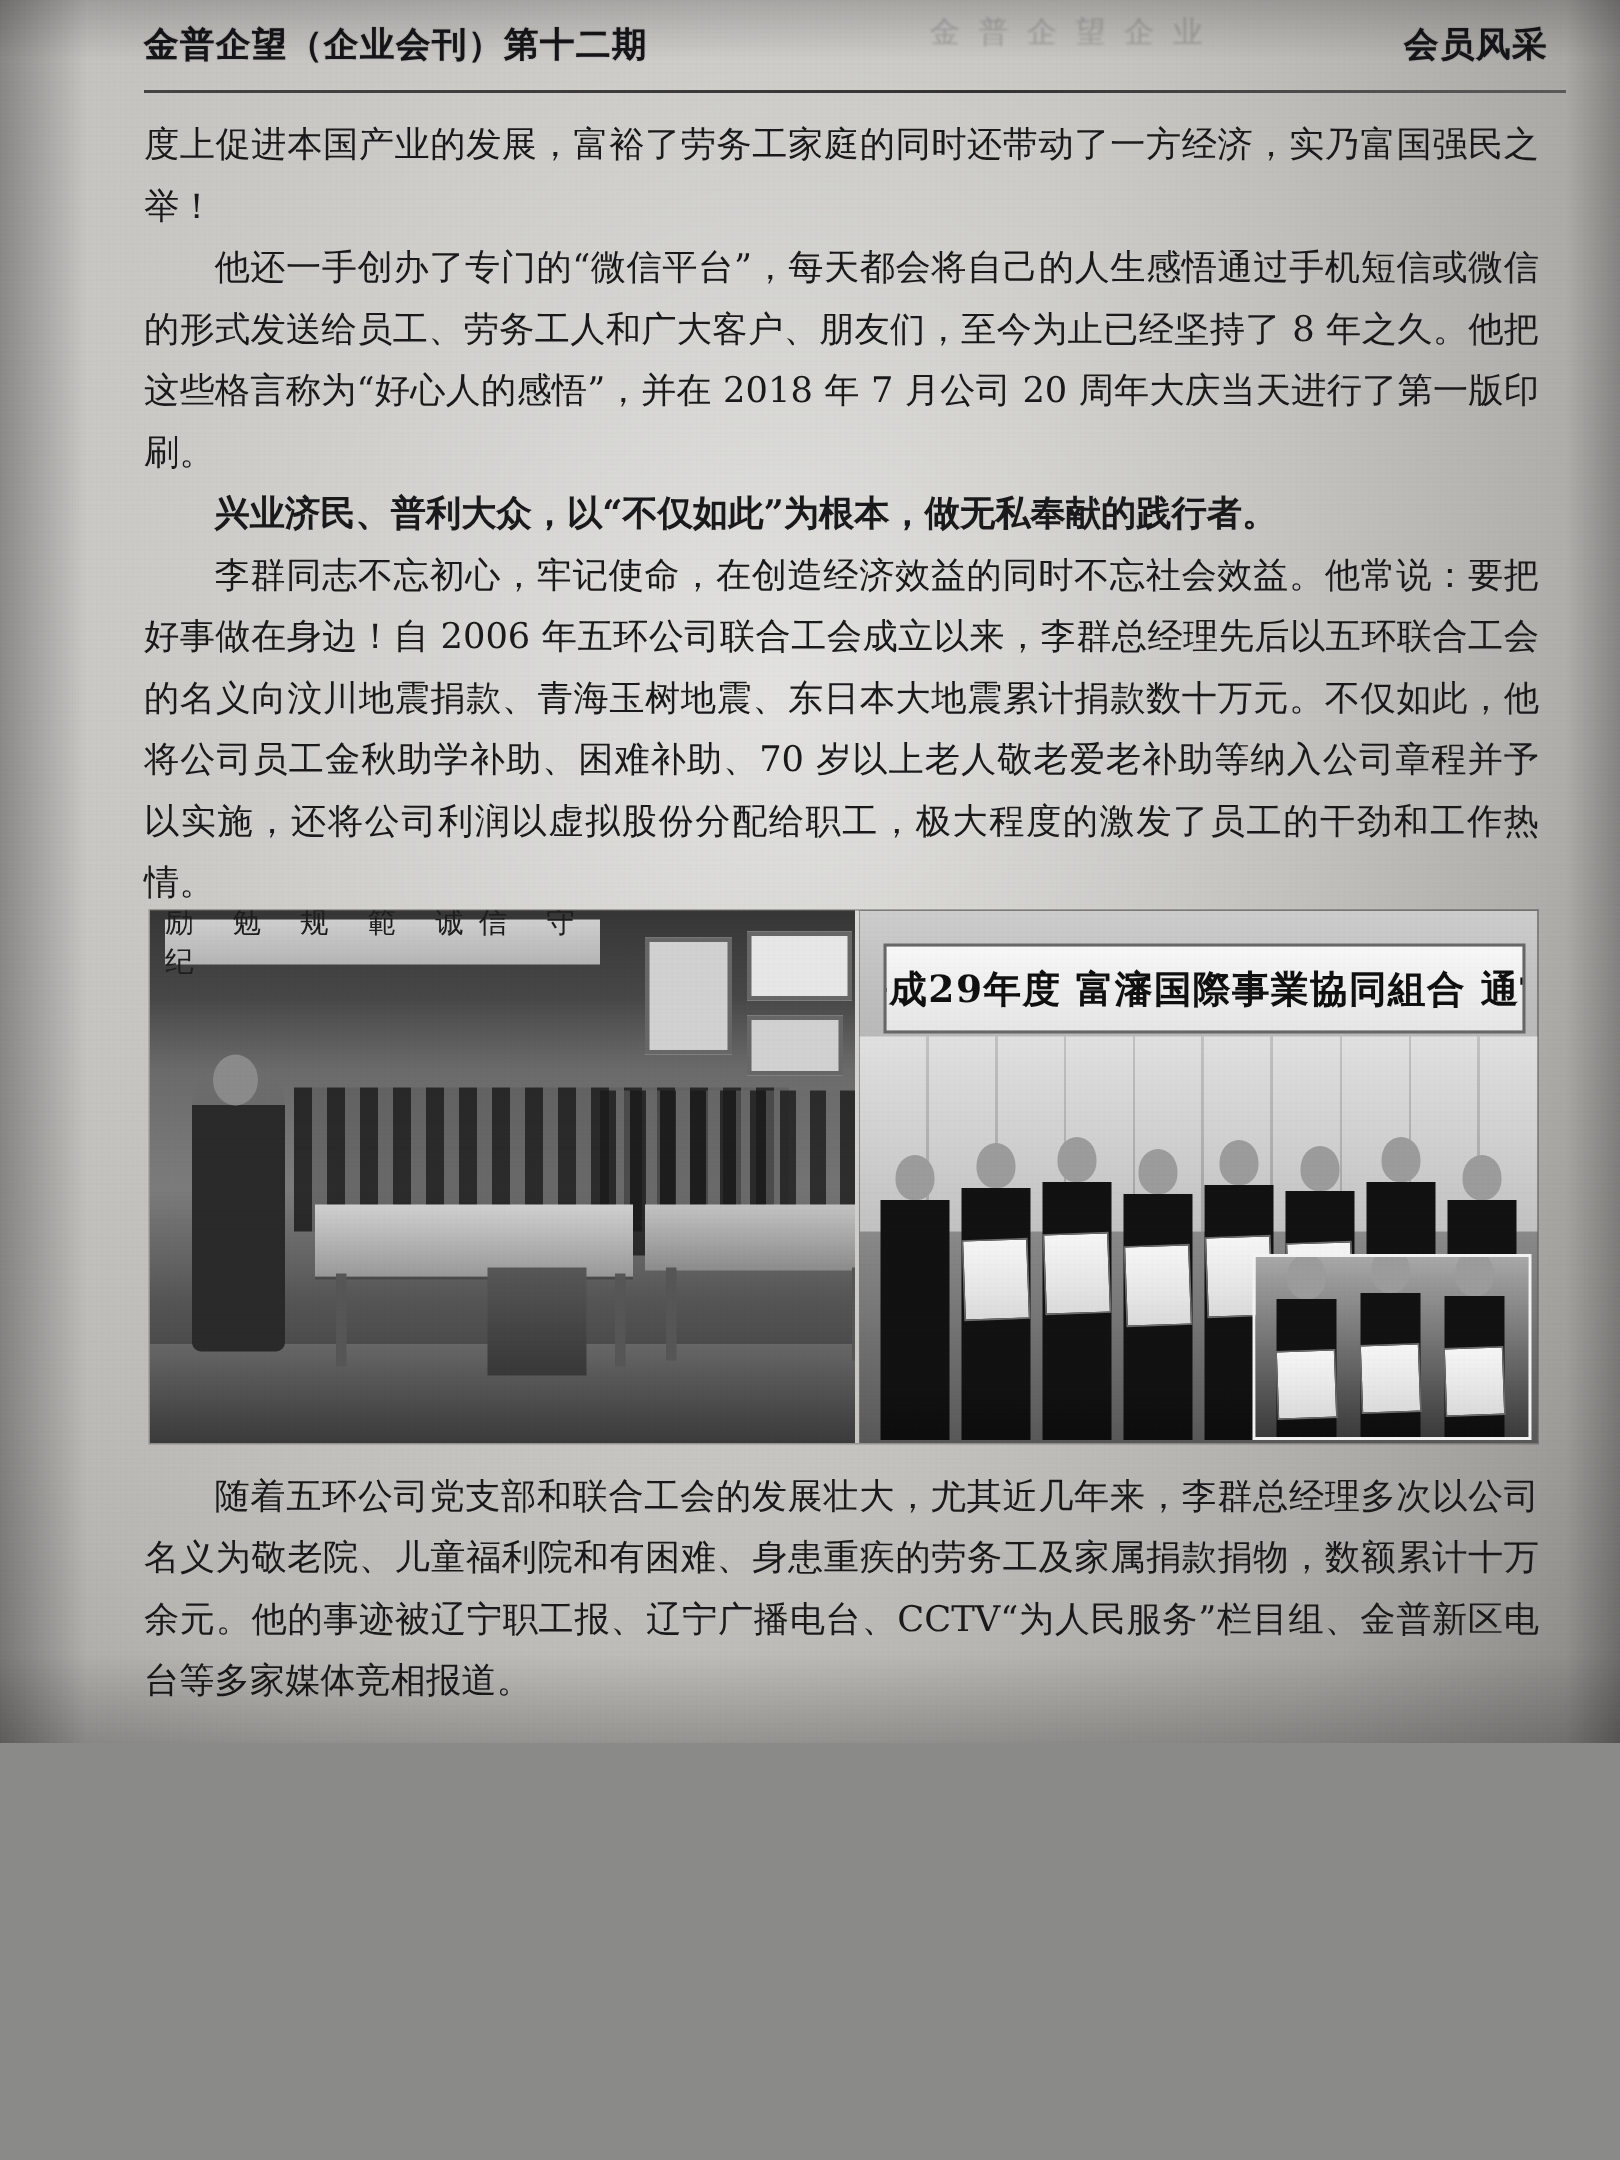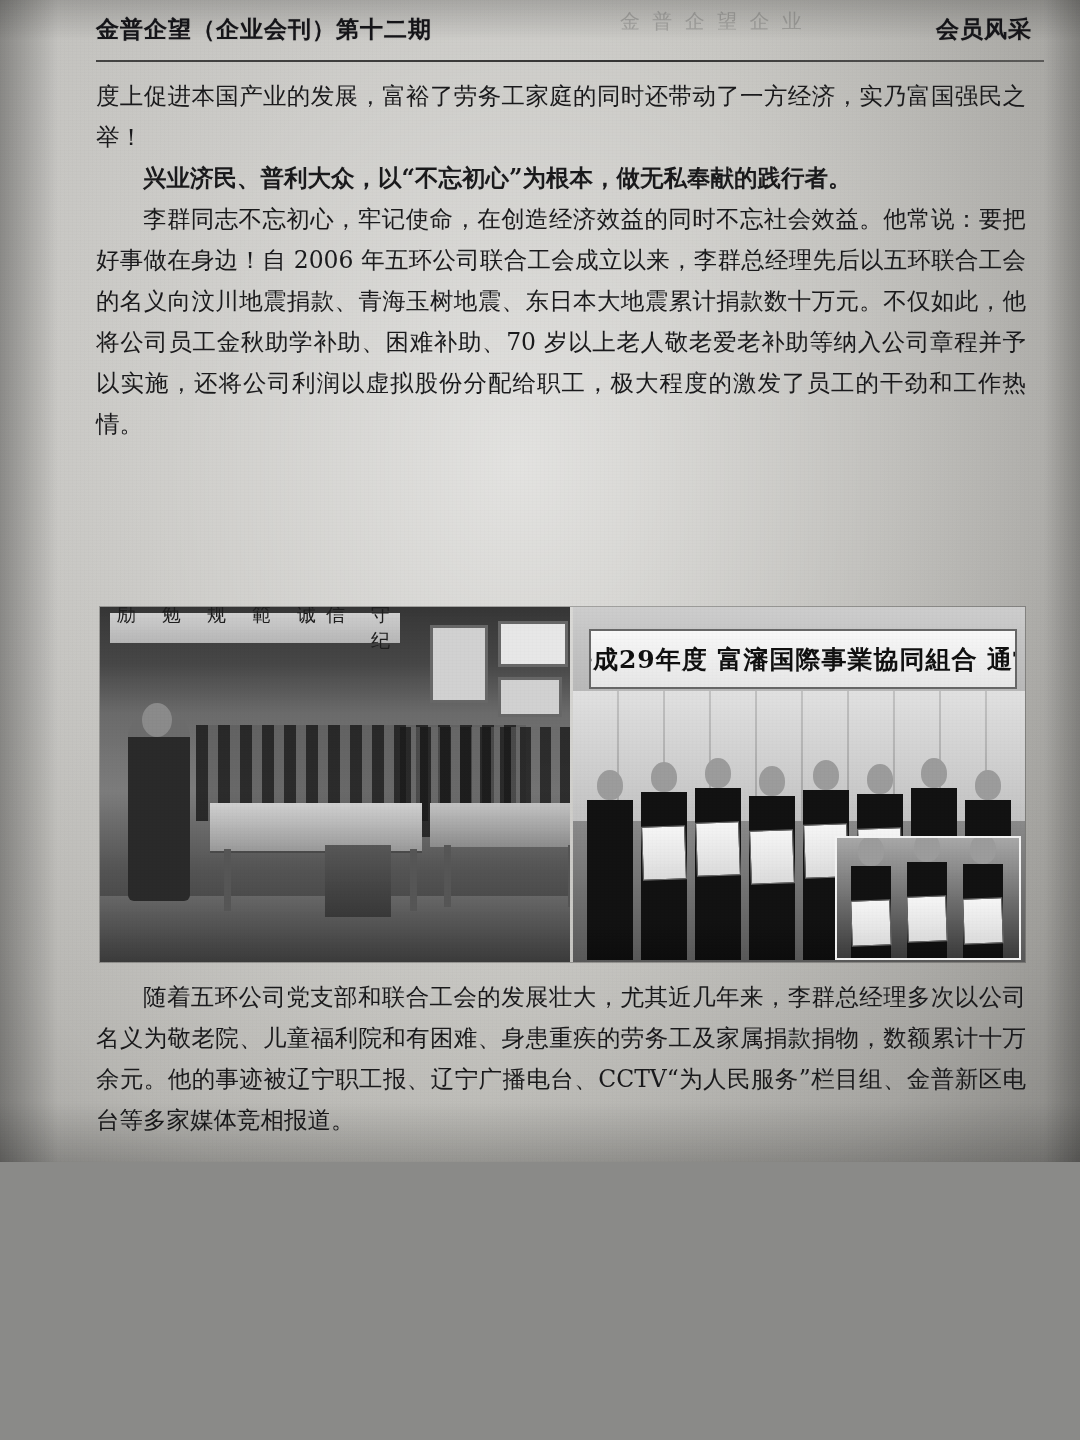--- a/index.html
+++ b/index.html
@@ -125,21 +125,20 @@
     background:
       linear-gradient(180deg, #3a3a38 0%, #4a4a47 16%, #6e6c68 30%, #7e7c77 52%, #585654 74%, #3b3a38 100%);
   }
   .ph-l-banner {
     position: absolute; top: 6px; left: 10px; width: 290px; height: 30px;
     background: linear-gradient(180deg,#d8d7d2,#bdbcb7);
     color: #222; font-size: 19px; letter-spacing: 10px;
     font-family: "DejaVu Serif","Liberation Serif",serif;
     display: flex; align-items: center; justify-content: center;
     opacity: .93;
-    text-align: right;
   }
   .ph-l-frame {
     position: absolute; background: #cfcdc8; border: 3px solid #6a6863;
   }
   .ph-l-f1 { top: 18px; left: 330px; width: 52px; height: 72px; }
   .ph-l-f2 { top: 14px; left: 398px; width: 64px; height: 40px; background:#e3e2de; }
   .ph-l-f3 { top: 70px; left: 398px; width: 58px; height: 34px; }
   .ph-l-table {
     position: absolute; left: 110px; top: 196px; width: 212px; height: 48px;
     background: linear-gradient(180deg,#cfcdc6,#9a9892);
@@ -283,21 +282,22 @@
     <div class="ghost-text">金 普 企 望 企 业</div>
 
     <div class="header">
       <div class="left">金普企望（企业会刊）第十二期</div>
       <div class="right">会员风采</div>
     </div>
     <div class="rule"></div>
 
     <div class="body-col">
       <p class="p-noindent">度上促进本国产业的发展，富裕了劳务工家庭的同时还带动了一方经济，实乃富国强民之举！</p>
-      <p class="p-bold">兴业济民、普利大众，以“不忘初心”为根本，做无私奉献的践行者。</p>
+      <p>他还一手创办了专门的“微信平台”，每天都会将自己的人生感悟通过手机短信或微信的形式发送给员工、劳务工人和广大客户、朋友们，至今为止已经坚持了 8 年之久。他把这些格言称为“好心人的感悟”，并在 2018 年 7 月公司 20 周年大庆当天进行了第一版印刷。</p>
+      <p class="p-bold">兴业济民、普利大众，以“不仅如此”为根本，做无私奉献的践行者。</p>
       <p>李群同志不忘初心，牢记使命，在创造经济效益的同时不忘社会效益。他常说：要把好事做在身边！自 2006 年五环公司联合工会成立以来，李群总经理先后以五环联合工会的名义向汶川地震捐款、青海玉树地震、东日本大地震累计捐款数十万元。不仅如此，他将公司员工金秋助学补助、困难补助、70 岁以上老人敬老爱老补助等纳入公司章程并予以实施，还将公司利润以虚拟股份分配给职工，极大程度的激发了员工的干劲和工作热情。</p>
     </div>
 
     <div class="photo-wrap">
 
       <div class="photo photo-left">
         <div class="ph-l-bg"></div>
         <div class="ph-l-crowd"></div>
         <div class="ph-l-crowd2"></div>
         <div class="ph-l-banner">励 勉 规 範 诚信 守纪</div>

